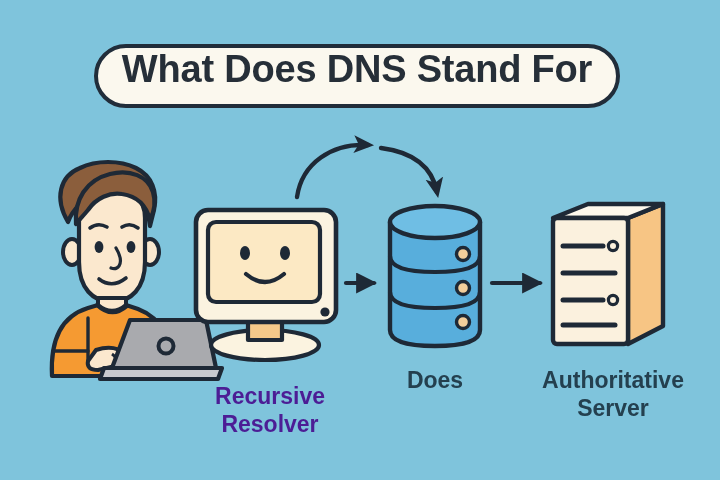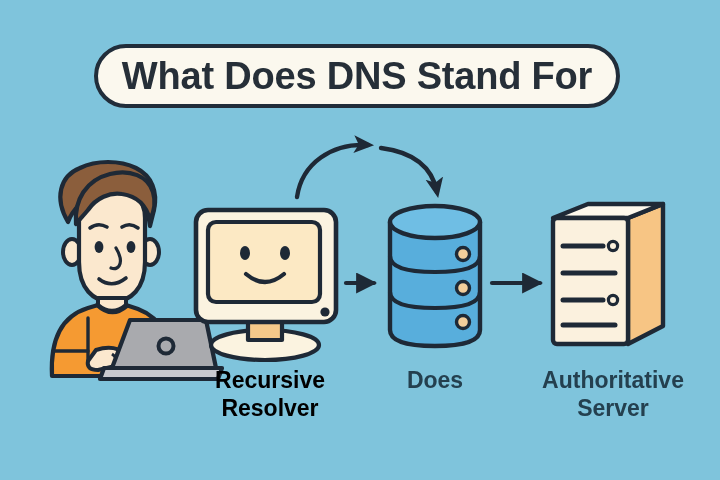--- a/index.html
+++ b/index.html
@@ -30,21 +30,20 @@
     position: absolute;
     left: 94px;
     top: 44px;
     width: 526px;
     height: 64px;
     background: #FBF8EE;
     border: 4px solid #212D3A;
     border-radius: 34px;
     box-sizing: border-box;
     display: flex;
-    align-items: center;
     justify-content: center;
   }
   #title-text {
     font-family: "Liberation Sans", sans-serif;
     font-size: 38px;
     font-weight: bold;
     color: #262F38;
     letter-spacing: -0.2px;
     white-space: nowrap;
   }
@@ -184,19 +183,19 @@
     </g>
     <g>
       <path d="M381 148 C412 152 432 166 437 192" fill="none" stroke="#1E2936" stroke-width="4.4" stroke-linecap="round" marker-end="url(#arrowhead-curve)"></path>
     </g>
   </svg>
 
   <div id="title-badge" style="background: rgb(251, 248, 238); border-color: rgb(33, 45, 58);">
     <span id="title-text" style="color: rgb(38, 47, 56);">What Does DNS Stand For</span>
   </div>
 
-  <div id="label-resolver" class="node-label" style="color: #000000;">Recursive
+  <div id="label-resolver" class="node-label" style="color: #4c1d95; margin-top: 16px;">Recursive
 Resolver</div>
   <div id="label-root" class="node-label" style="color: rgb(36, 64, 79);">Does</div>
   <div id="label-auth" class="node-label" style="color: rgb(36, 64, 79);">Authoritative
 Server</div>
 
 </div>
 
 </body></html>

